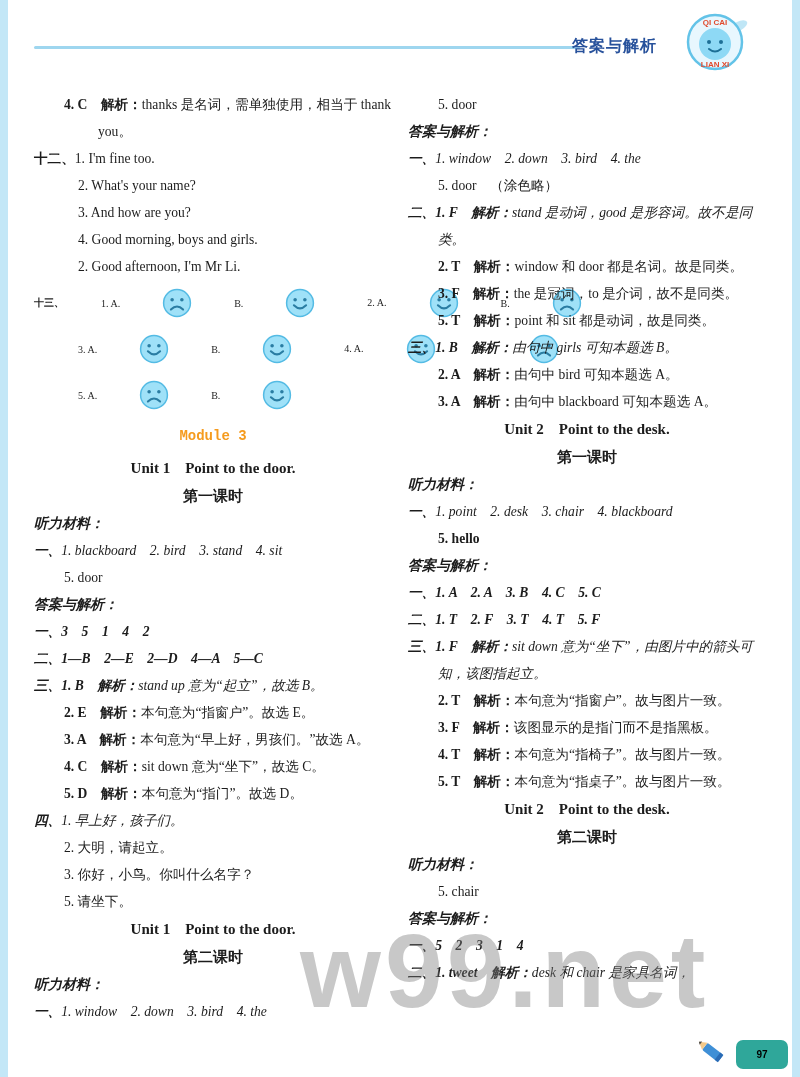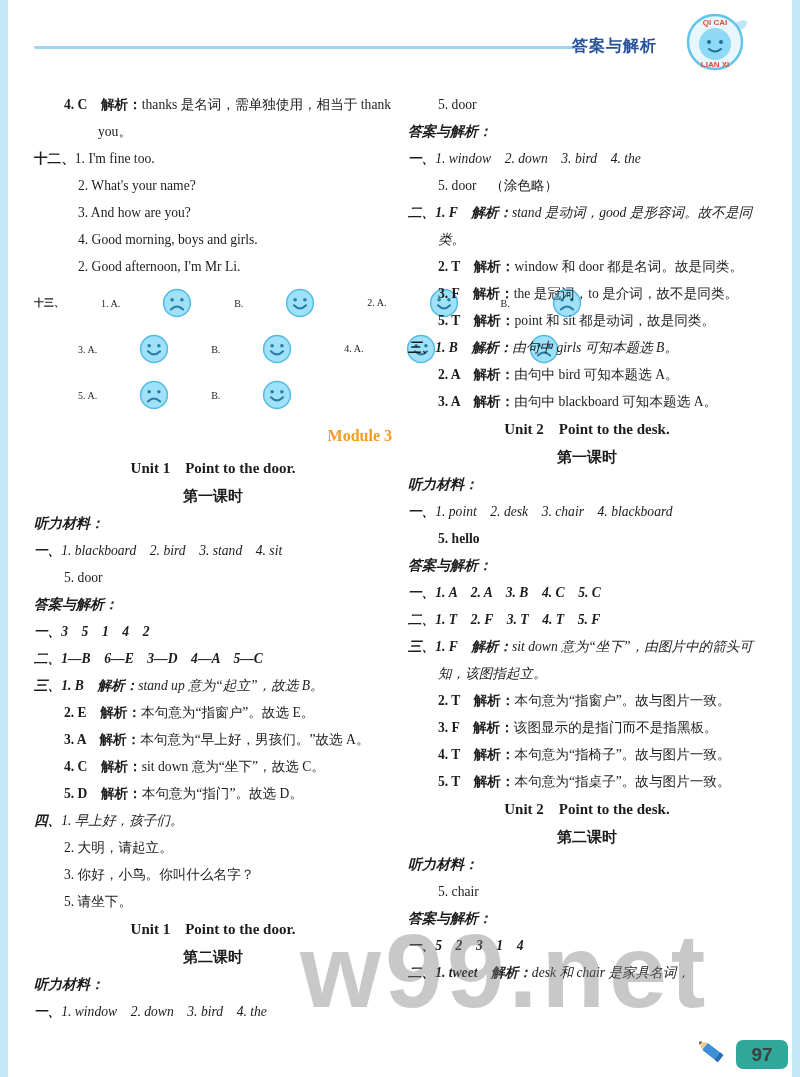--- a/index.html
+++ b/index.html
@@ -22,35 +22,35 @@
   .line{font-size:13.6px;line-height:27px;}
   .line span{white-space:pre-wrap;}
   .bd{font-weight:bold;}
   .m1{padding-left:30px;text-indent:-30px;font-style:italic;}
   .m2{padding-left:44px;text-indent:-44px;}
   .s1{padding-left:30px;}
   .s2{padding-left:44px;}
   .h2{padding-left:64px;text-indent:-34px;}
 
   .label-line{font-weight:bold;font-size:14px;line-height:27px;font-style:italic;}
-  .module-heading{text-align:right;font-family:Liberation Serif, serif;font-weight:bold;
-                  font-size:16px;line-height:36px;height:36px;color:var(--module-orange,#f59b1e);}
+  .module-heading{text-align:center;font-family:Liberation Mono, monospace;font-weight:bold;
+                  font-size:14px;line-height:36px;height:36px;color:var(--module-orange,#f59b1e);}
   .unit-heading,.lesson-heading{text-align:center;font-weight:bold;font-size:15px;line-height:28px;height:28px;}
 
   .faces{display:flex;align-items:center;height:46px;font-size:10px;gap:37px;}
   .faces span{white-space:pre;}
   .faces .face-wrap{display:inline-flex;margin:0 5px;}
   .faces.s2{padding-left:44px;text-indent:0;}
   .faces.m2{padding-left:0;text-indent:0;}
 
   
   .pencil{position:absolute;left:692px;top:1036px;z-index:3;}
   .page-badge{position:absolute;left:736px;top:1040px;width:52px;height:29px;border-radius:7px;
-              background:var(--badge-teal,#2fa79a);color:#404040;text-align:center;line-height:29px;
-              font-family:"Liberation Sans",sans-serif;font-weight:bold;font-size:19px;z-index:3;}
+              background:var(--badge-teal,#2fa79a);color:#000000;text-align:center;line-height:29px;
+              font-family:"Liberation Sans",sans-serif;font-weight:bold;font-size:10px;z-index:3;}
 
   .watermark{position:absolute;left:300px;top:912px;z-index:4;pointer-events:none;white-space:nowrap;
              font-family:"Liberation Sans",sans-serif;font-weight:bold;font-size:104px;
              letter-spacing:4px;color:rgba(125,125,125,0.42);}
 </style>
 </head>
 <body>
 
 <div class="page">
 
@@ -157,21 +157,21 @@
             </svg></span>
         </div>
         <div class="module-heading">Module 3</div>
         <div class="unit-heading">Unit 1　Point to the door.</div>
         <div class="lesson-heading">第一课时</div>
         <div class="label-line">听力材料：</div>
         <div class="line m1"><span class="bd">一、</span><span>1. blackboard　2. bird　3. stand　4. sit</span></div>
         <div class="line s1"><span>5. door</span></div>
         <div class="label-line">答案与解析：</div>
         <div class="line m1"><span class="bd">一、</span><span class="bd">3　5　1　4　2</span></div>
-        <div class="line m1"><span class="bd">二、</span><span class="bd">1—B　6—E　3—D　4—A　5—C</span></div>
+        <div class="line m1"><span class="bd">二、</span><span class="bd">1—B　2—E　2—D　4—A　5—C</span></div>
         <div class="line m1"><span class="bd">三、</span><span class="bd">1. B　解析：</span><span>stand up 意为“起立”，故选 B。</span></div>
         <div class="line s1"><span class="bd">2. E　解析：</span><span>本句意为“指窗户”。故选 E。</span></div>
         <div class="line s1"><span class="bd">3. A　解析：</span><span>本句意为“早上好，男孩们。”故选 A。</span></div>
         <div class="line s1"><span class="bd">4. C　解析：</span><span>sit down 意为“坐下”，故选 C。</span></div>
         <div class="line s1"><span class="bd">5. D　解析：</span><span>本句意为“指门”。故选 D。</span></div>
         <div class="line m1"><span class="bd">四、</span><span>1. 早上好，孩子们。</span></div>
         <div class="line s1"><span>2. 大明，请起立。</span></div>
         <div class="line s1"><span>3. 你好，小鸟。你叫什么名字？</span></div>
         <div class="line s1"><span>5. 请坐下。</span></div>
         <div class="unit-heading">Unit 1　Point to the door.</div>

